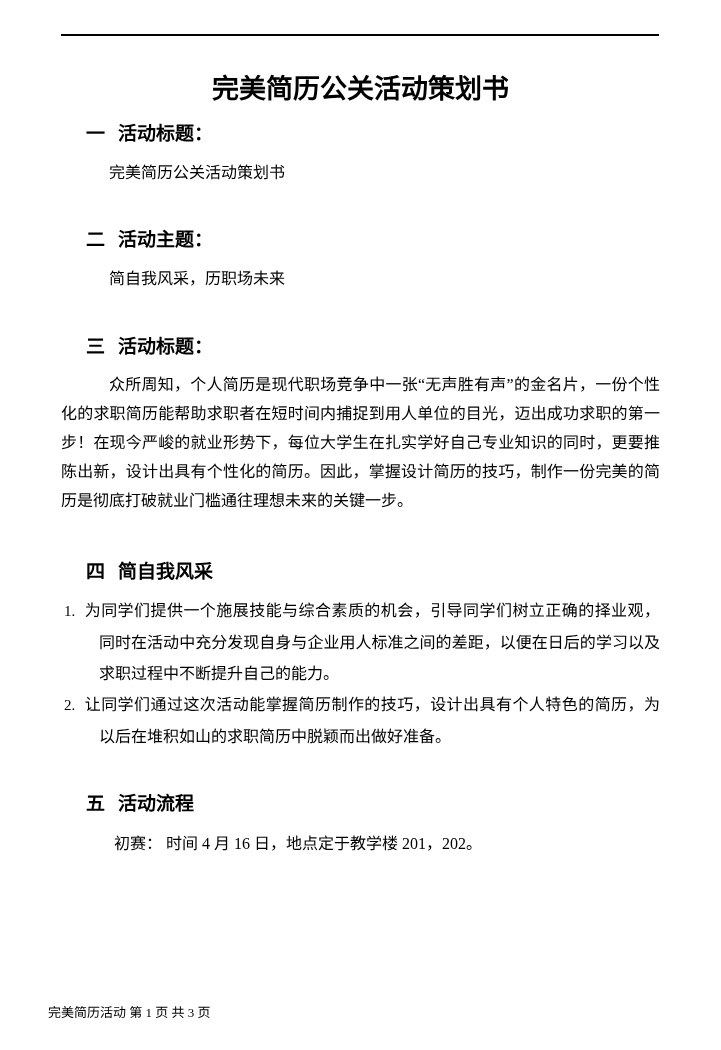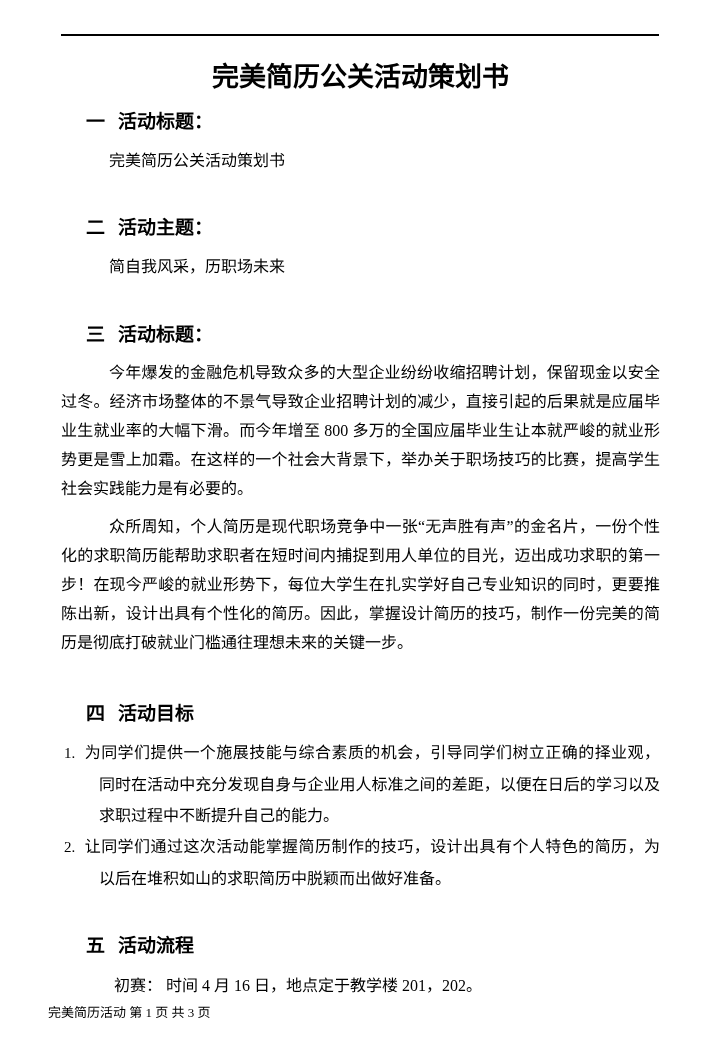--- a/index.html
+++ b/index.html
@@ -17,21 +17,21 @@
     margin: 0 auto;
   }
   .header-rule {
     position: absolute;
     top: 34px;
     left: 61px;
     width: 598px;
     border-top: 2px solid #000000;
   }
   .content {
-    padding: 0 61px;
+    padding: 12px 61px;
   }
   .doc-title {
     padding-top: 60px;
     font-size: 27px;
     line-height: 34px;
     font-weight: bold;
     text-align: center;
   }
   .section-heading {
     display: flex;
@@ -111,26 +111,25 @@
     <h2 class="section-heading h2">
       <span class="sec-num">二</span>
       <span>活动主题：</span>
     </h2>
     <p class="short-body">简自我风采，历职场未来</p>
 
     <h2 class="section-heading h3">
       <span class="sec-num">三</span>
       <span>活动标题：</span>
     </h2>
-    <p class="para">今年爆发的金融危机导致众多的大型企业纷纷收缩招聘计划，保留现金以安全过冬。经济市场整体的不景气导致企业招聘计划的减少，直接引起的后果就是应届毕业生就业率的大幅下滑。而今年增至 800 多万的全国应届毕业生让本就严峻的就业形势更是雪上加霜。在这样的一个社会大背景下，举办关于职场技巧的比赛，提高学生社会实践能力是有必要的。</p>
     <p class="para">众所周知，个人简历是现代职场竞争中一张“无声胜有声”的金名片，一份个性化的求职简历能帮助求职者在短时间内捕捉到用人单位的目光，迈出成功求职的第一步！在现今严峻的就业形势下，每位大学生在扎实学好自己专业知识的同时，更要推陈出新，设计出具有个性化的简历。因此，掌握设计简历的技巧，制作一份完美的简历是彻底打破就业门槛通往理想未来的关键一步。</p>
 
     <h2 class="section-heading h4">
       <span class="sec-num">四</span>
-      <span>活动目标</span>
+      <span>简自我风采</span>
     </h2>
     <div class="goal-list">
       <p class="goal-item">
         <span class="item-marker">1.</span><span>为同学们提供一个施展技能与综合素质的机会，引导同学们树立正确的择业观，同时在活动中充分发现自身与企业用人标准之间的差距，以便在日后的学习以及求职过程中不断提升自己的能力。</span>
       </p>
       <p class="goal-item">
         <span class="item-marker">2.</span><span>让同学们通过这次活动能掌握简历制作的技巧，设计出具有个人特色的简历，为以后在堆积如山的求职简历中脱颖而出做好准备。</span>
       </p>
     </div>
 

